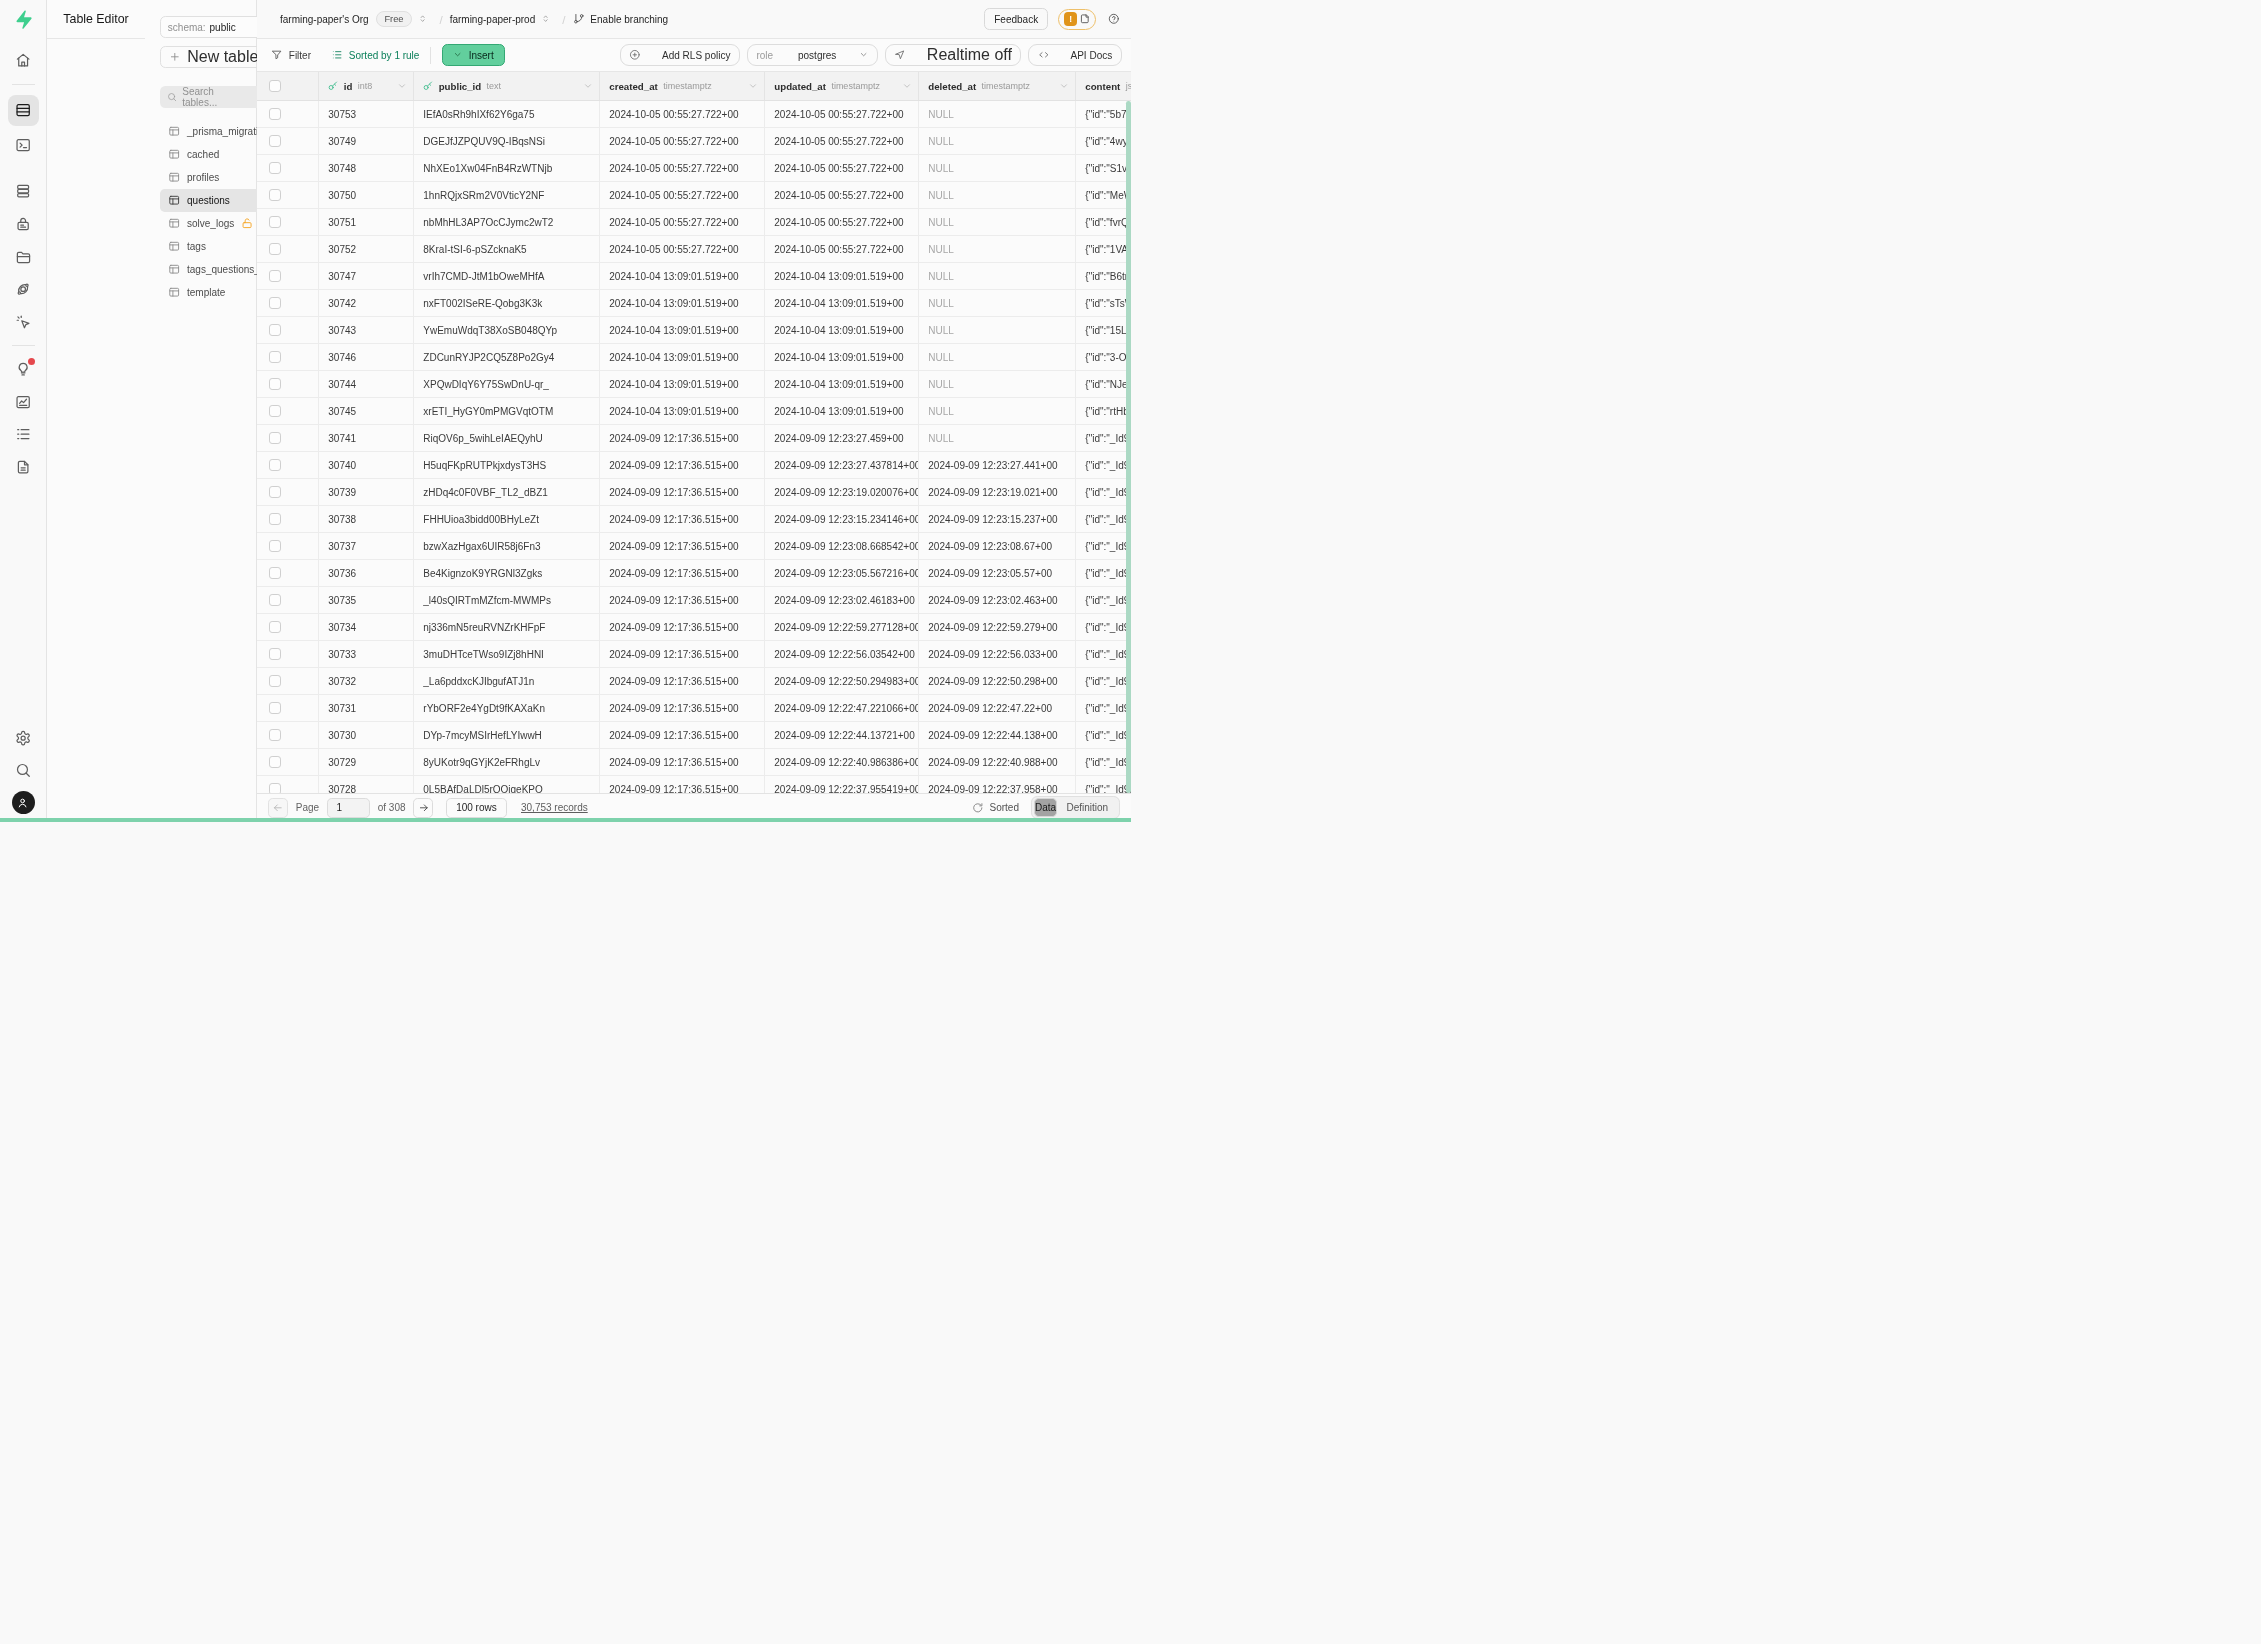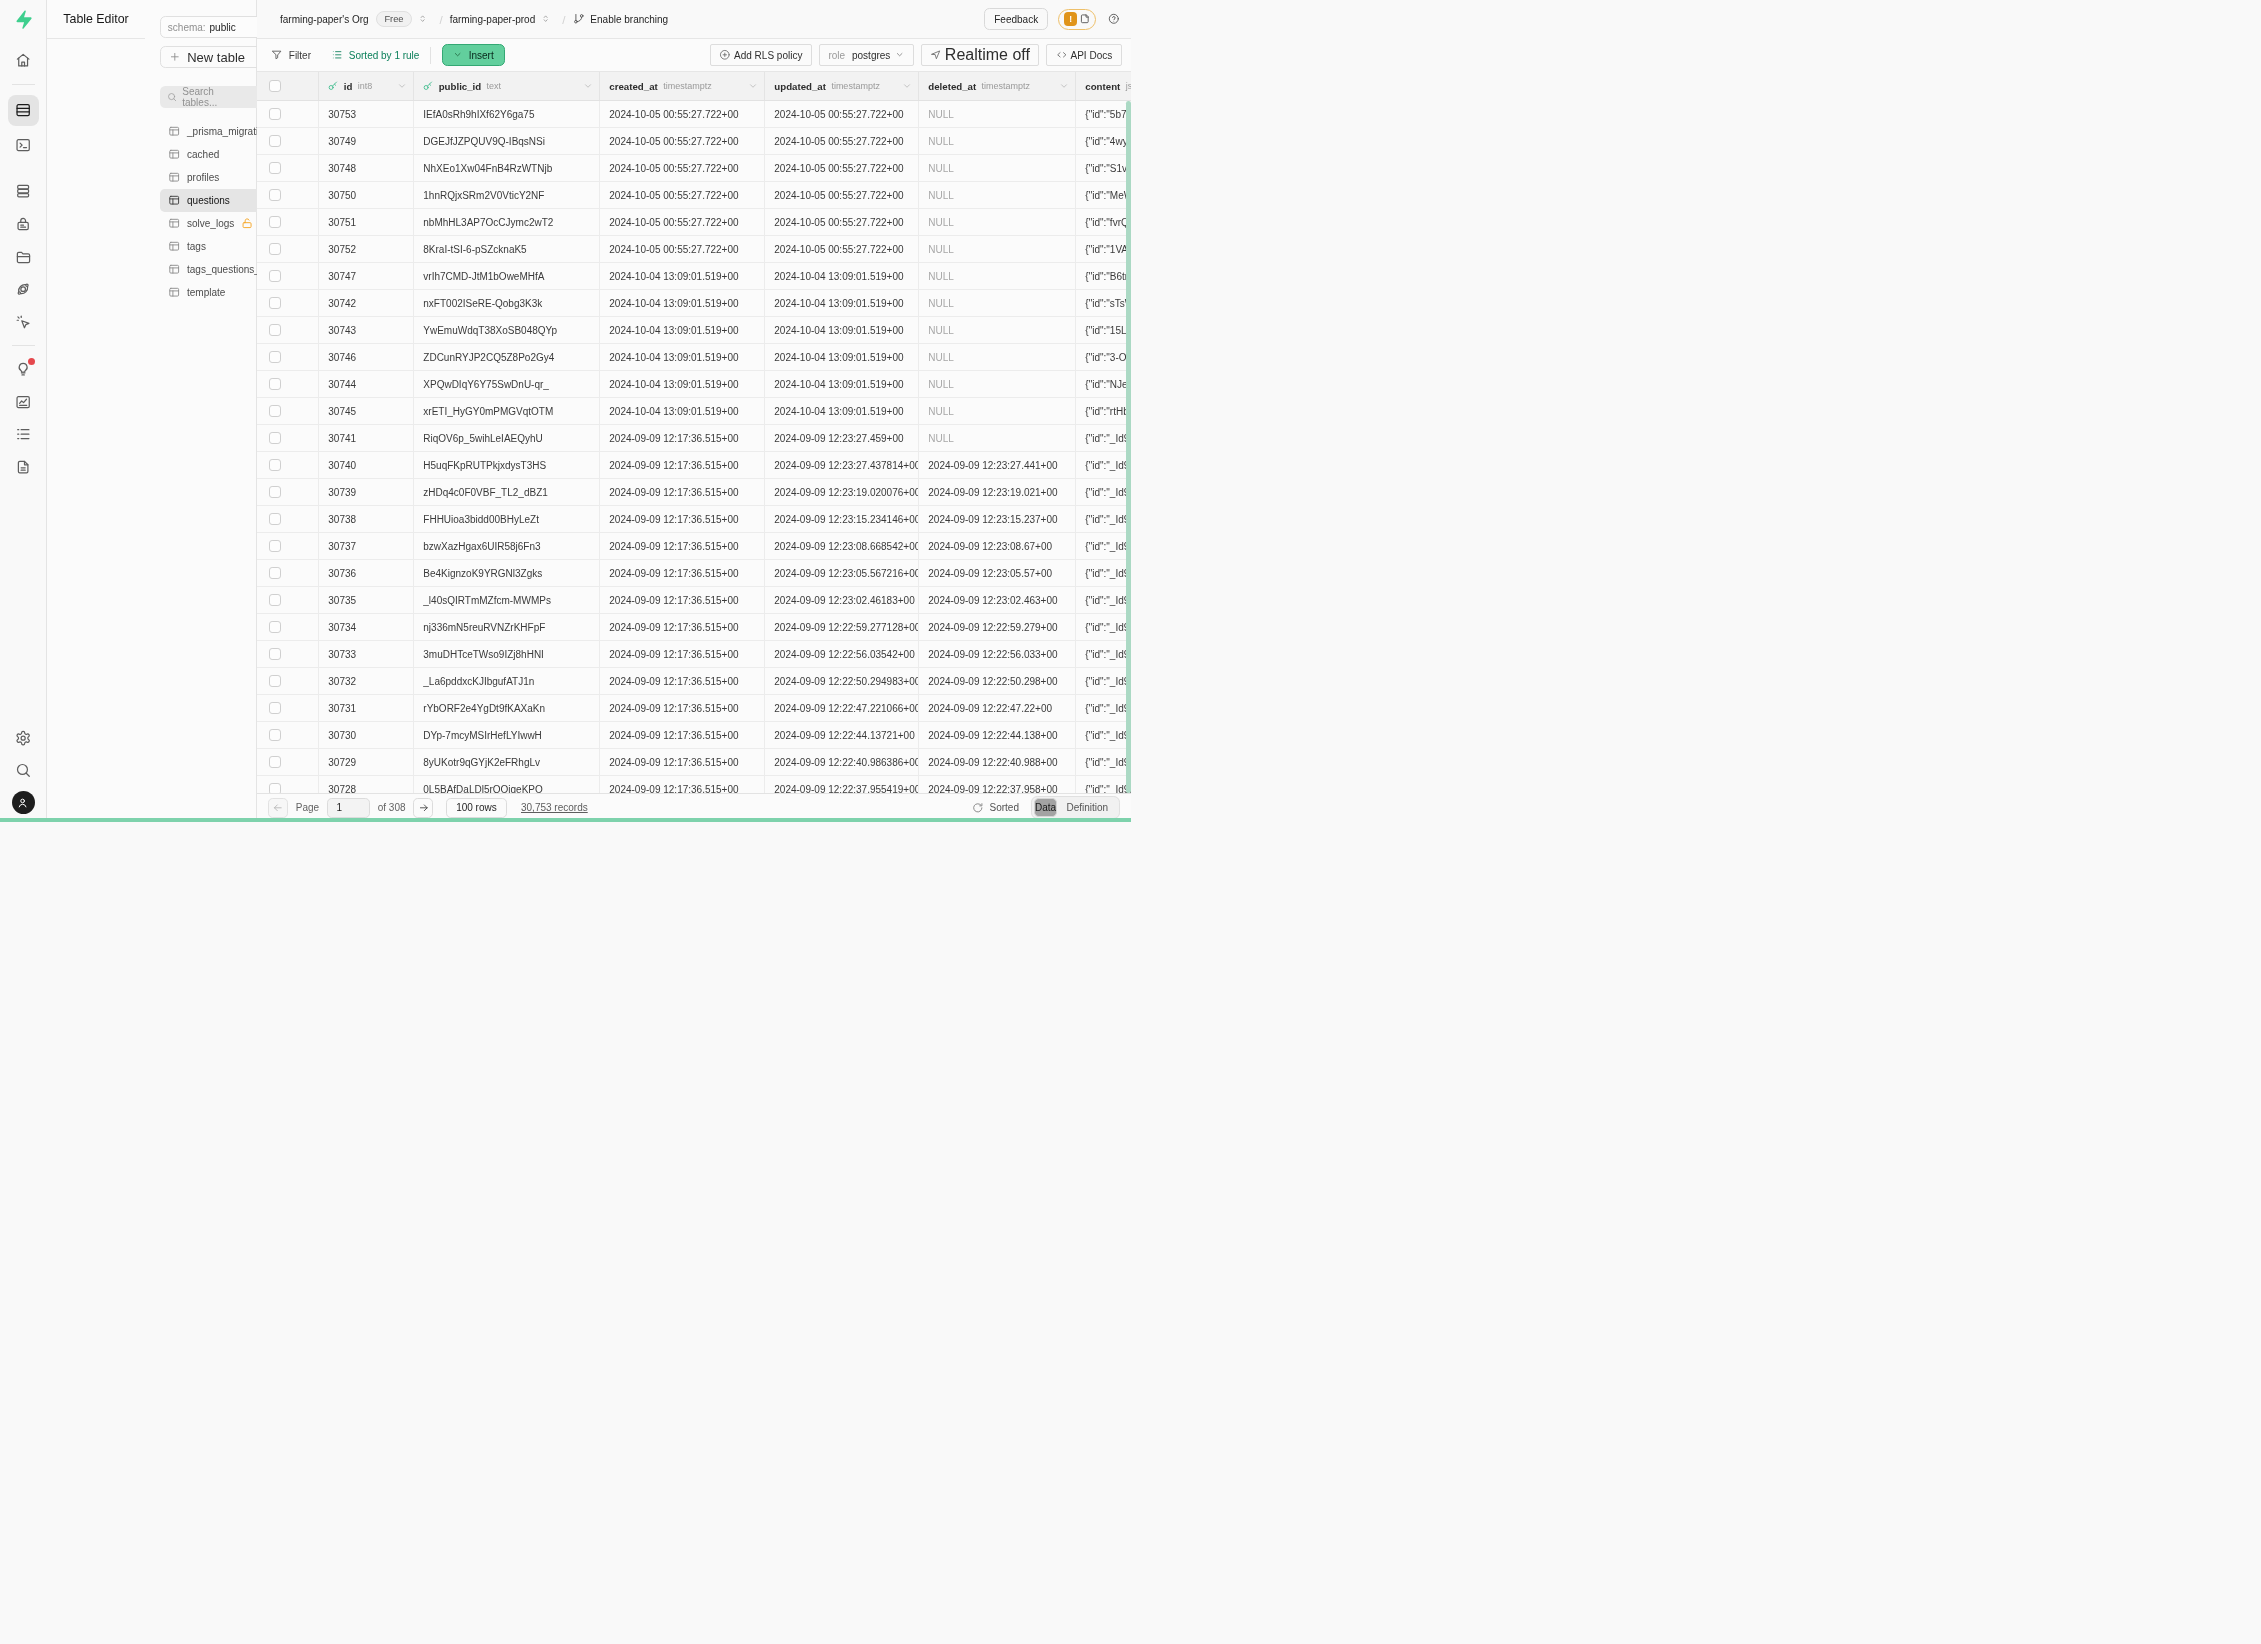--- a/index.html
+++ b/index.html
@@ -85,22 +85,22 @@
   .tool-link { display:flex; align-items:center; gap:6.2px; color:#3b3b3b; }
   .tool-link .ic { display:flex; color:#555; }
   .tool-link.green, .tool-link.green .ic { color:var(--green-text); }
   .tool-gap { width:20px; }
   .v-div { width:0.8px; height:17px; background:#e2e2e2; margin:0 11px; }
   .insert-btn { height:22px; padding:0 10px; border-radius:5.4px; background:var(--insert-bg);
                 border:0.8px solid var(--insert-border); color:#07271a; display:flex; align-items:center;
                 gap:6.2px; }
   .insert-btn .ic { color:#14532d; display:flex; }
   .toolbar-right { margin-left:auto; display:flex; align-items:center; gap:7px; }
-  .tb-btn { height:22px; padding:0 8.5px; border:0.8px solid #dddddd; border-radius:2px; background:#fbfbfb;
-            color:#2e2e2e; display:flex; align-items:center; gap:3px; }
+  .tb-btn { height:22px; padding:0 8.5px; border:0.8px solid #dddddd; border-radius:9px; background:#fbfbfb;
+            color:#2e2e2e; display:flex; align-items:center; gap:21px; }
   .tb-btn .ic { color:#6b6b6b; display:flex; }
   .role-lab { color:#9b9b9b; }
   .role-val { margin-left:3.9px; }
   .tb-chev { color:#a8a8a8; display:flex; margin-left:1.6px; }
 
   
   .grid { flex:1; min-height:0; display:flex; flex-direction:column; position:relative; }
   .grid-head { height:29px; flex:none; background:#f2f2f2; border-bottom:0.8px solid #e2e2e2; display:flex; }
   .gh-cell { flex:none; display:flex; align-items:center; gap:5.4px; padding:0 6.2px 0 9.3px;
              border-right:0.8px solid #e4e4e4; overflow:hidden; }
@@ -274,21 +274,21 @@
       <div class="select-box">
         <span class="lab">schema:</span>
         <span class="val">public</span>
         <span class="ic">
             <svg viewBox="0 0 24 24" fill="none" stroke="currentColor" stroke-width="1.8" stroke-linecap="round" stroke-linejoin="round">
               <path d="m8 9.2 4-4.4 4 4.4"></path>
               <path d="m8 14.8 4 4.4 4-4.4"></path>
             </svg>
           </span>
       </div>
-      <button class="new-table-btn" style="font-size:13px;font-family:inherit">
+      <button class="new-table-btn" style="font-size:16px;font-family:inherit">
         <span class="ic">
             <svg viewBox="0 0 24 24" fill="none" stroke="currentColor" stroke-width="1.8" stroke-linecap="round" stroke-linejoin="round">
               <path d="M12 5v14M5 12h14"></path>
             </svg>
           </span>
         <span>New table</span>
       </button>
       <div class="search-row">
         <div class="search-input">
           <span class="ic2">

